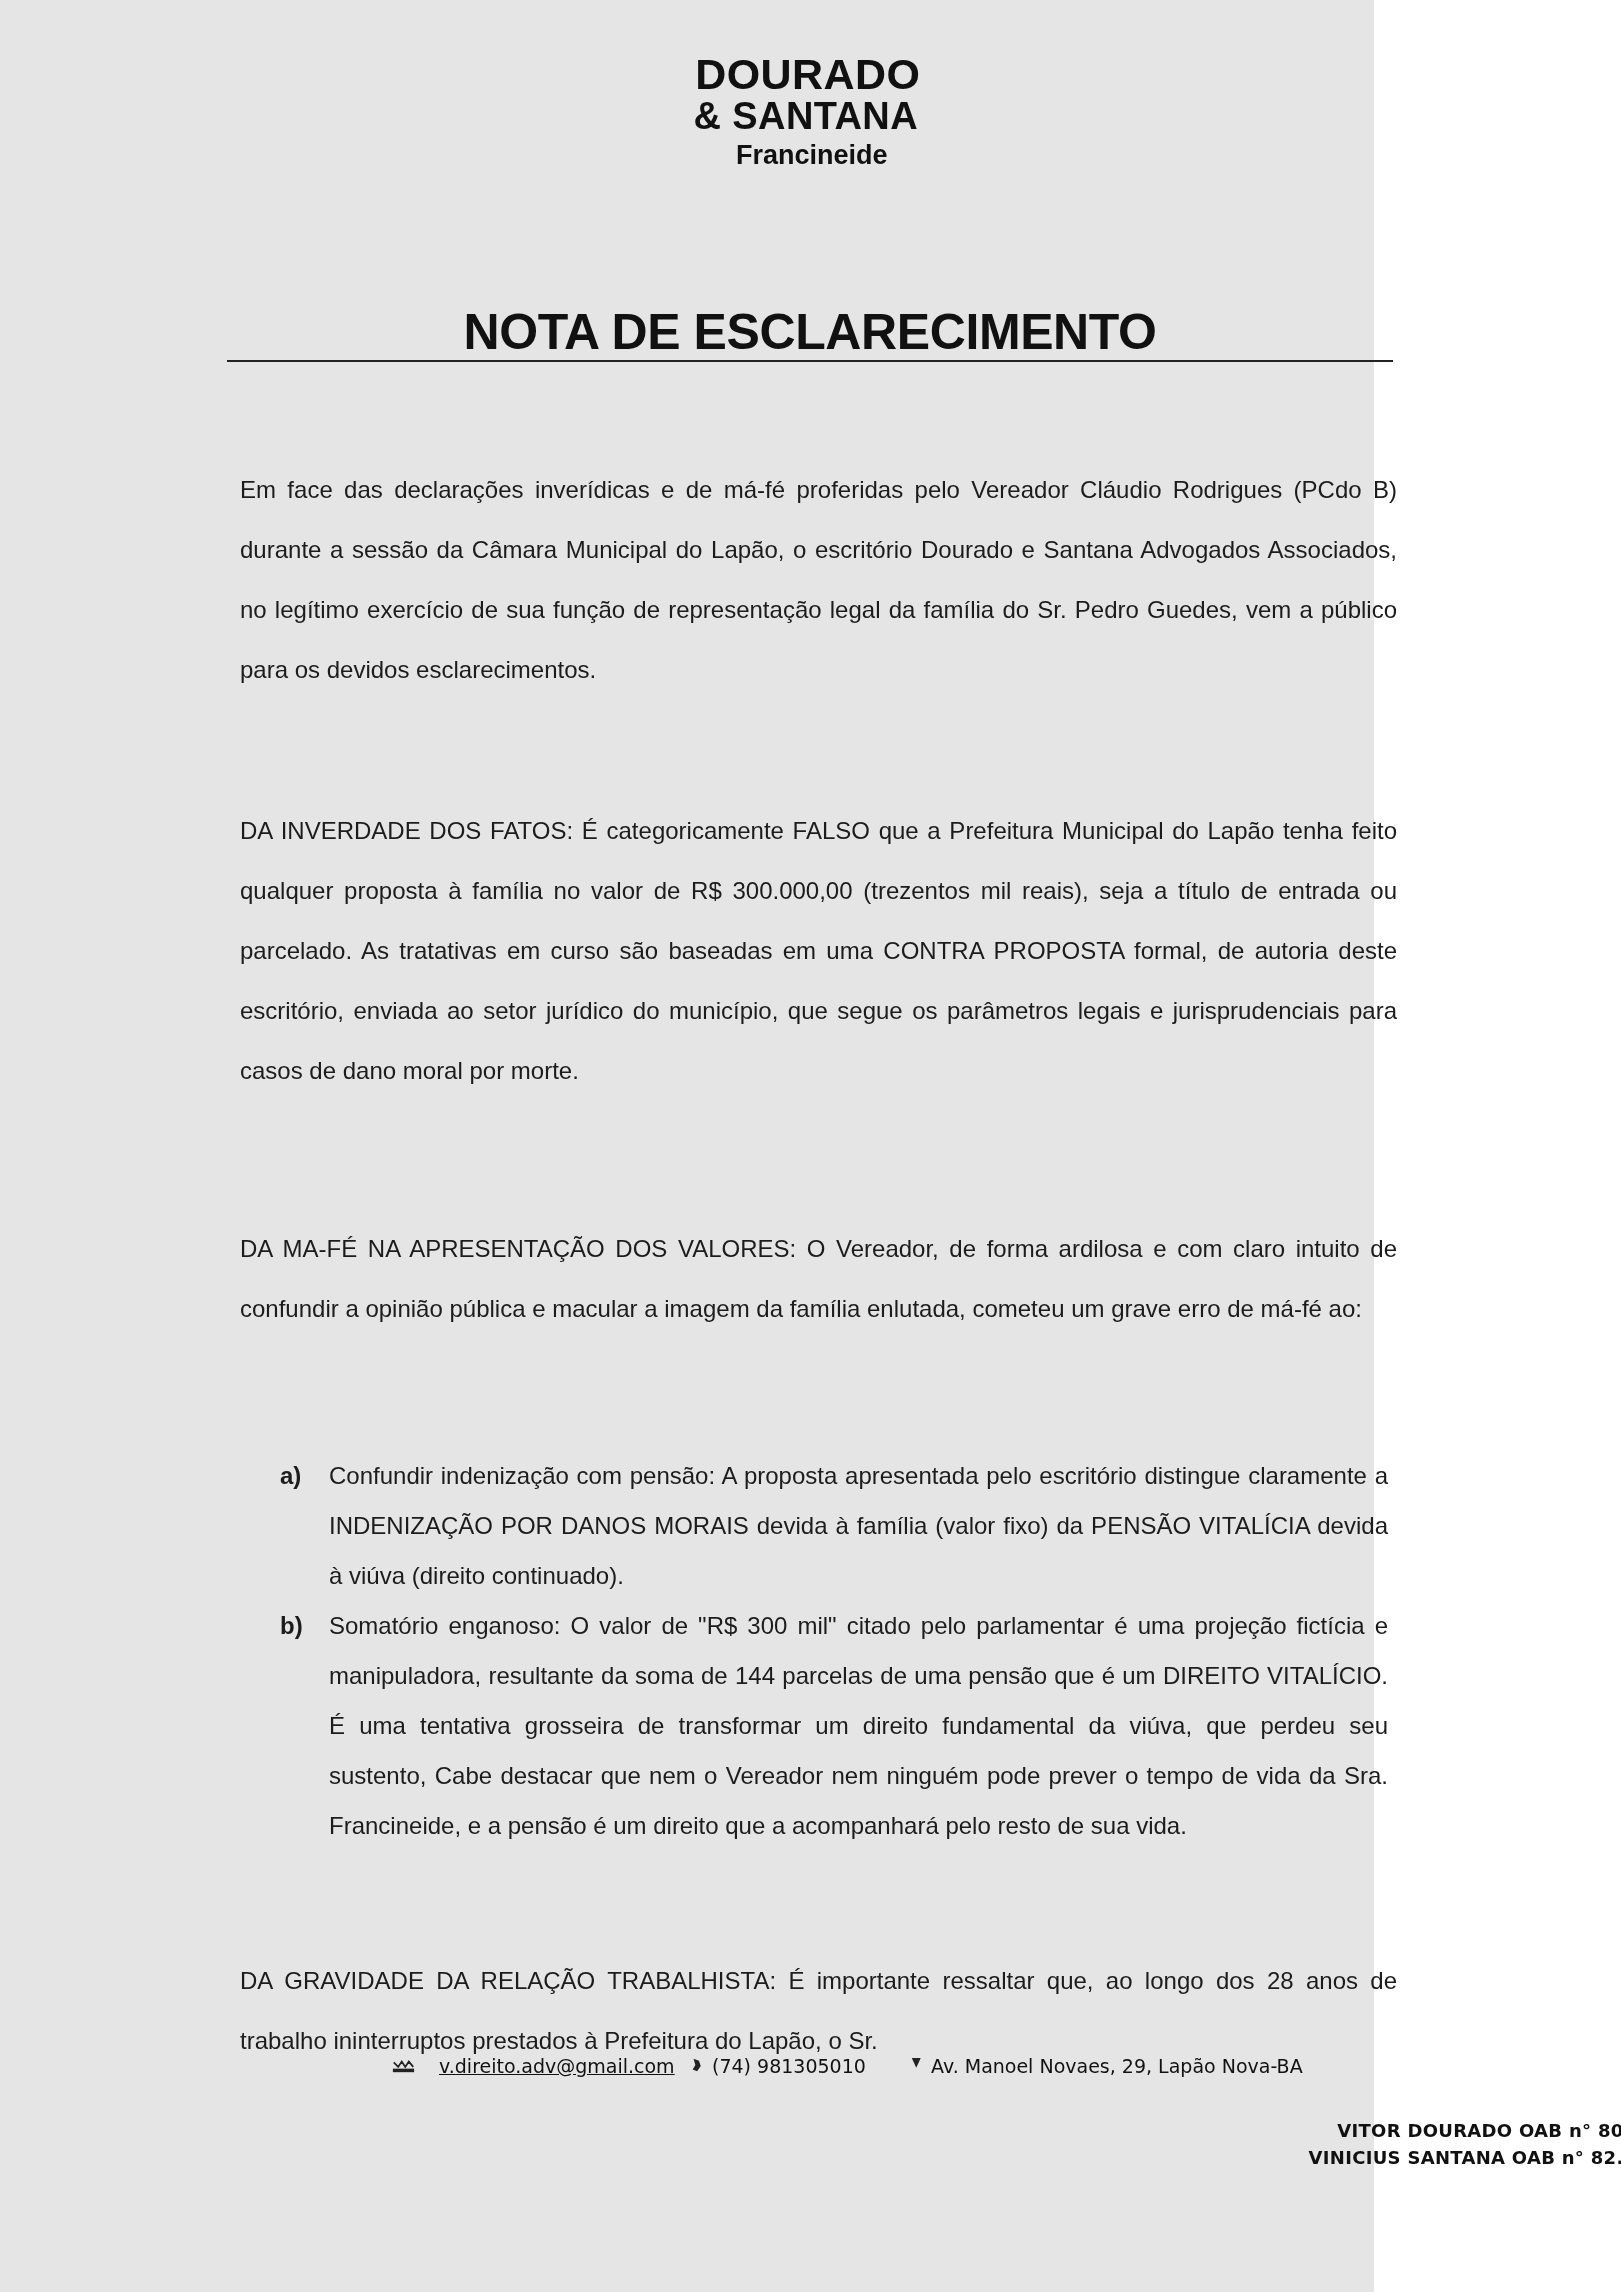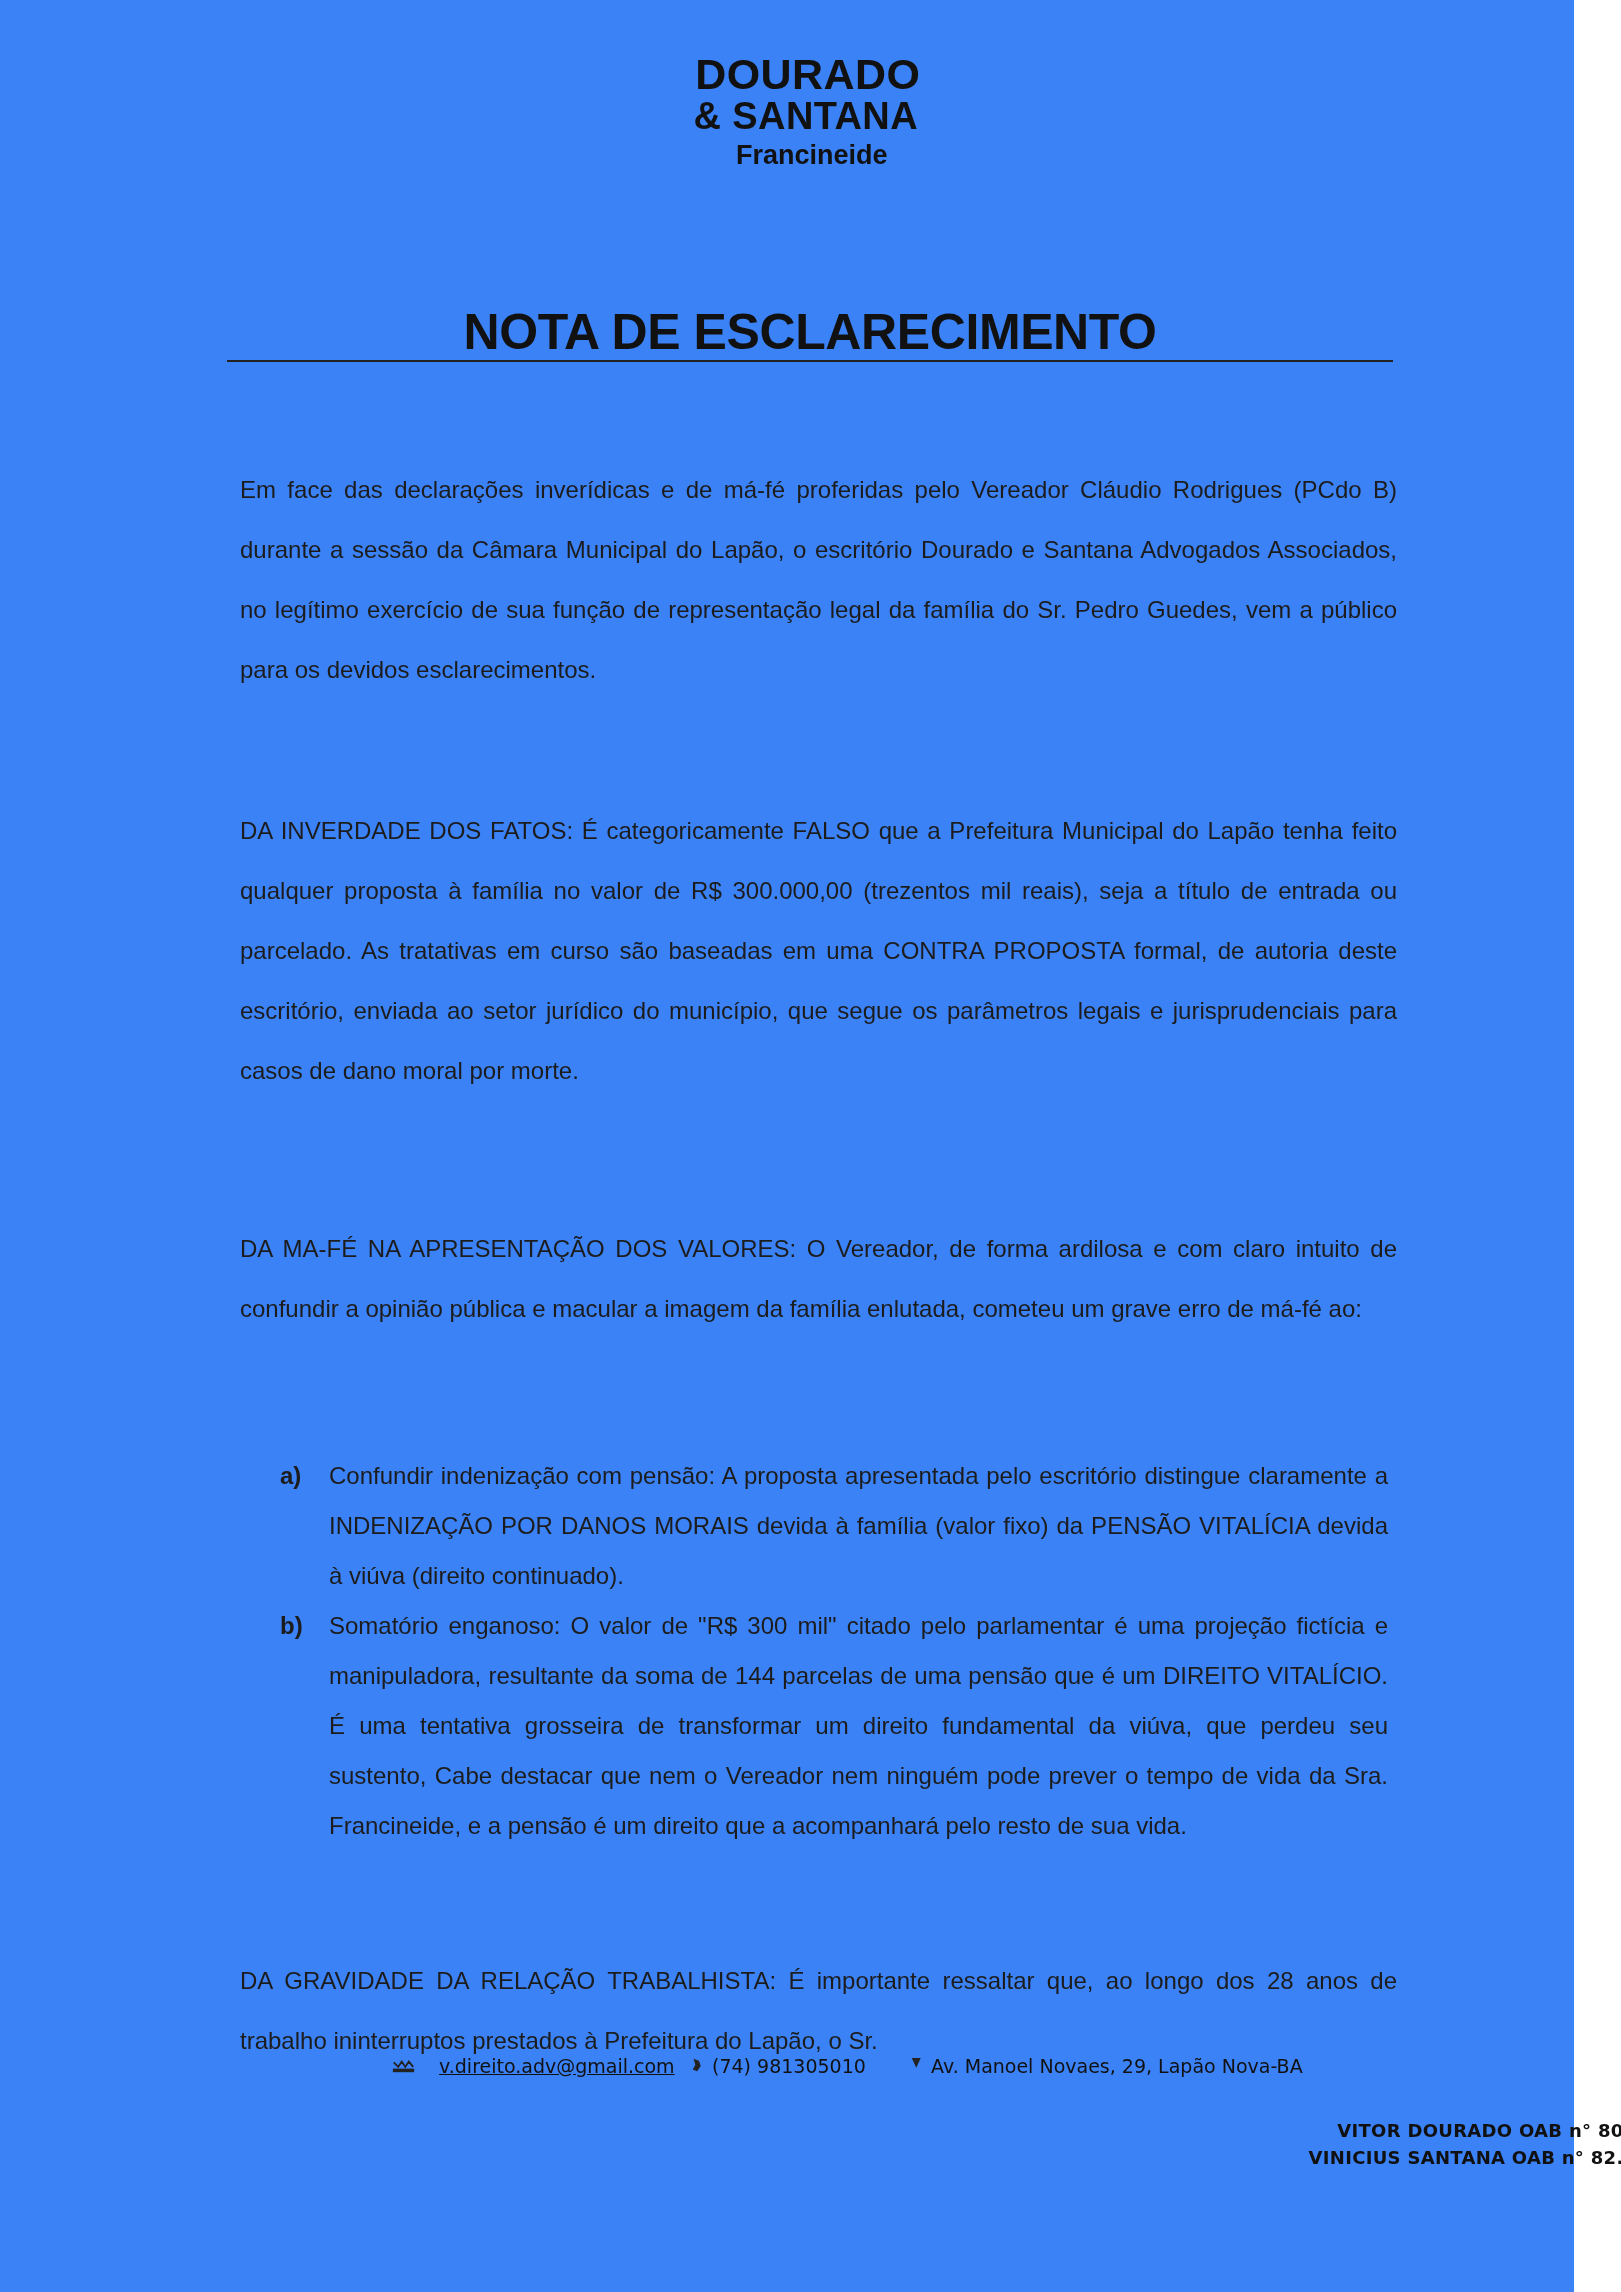--- a/index.html
+++ b/index.html
@@ -1,17 +1,17 @@
 <!DOCTYPE html>
 <html style="font-size:14.3px"><head>
 <meta charset="utf-8">
 <style>
   html, body { margin: 0; padding: 0; background: #ffffff; }
   body { width: 1622px; height: 2293px; position: relative; overflow: hidden; color: #1a1a1a; }
-  .page { position: absolute; left: 0; top: 0; width: 1574px; height: 2293px; background: #3b82f6; }
+  .page { position: absolute; left: 0; top: 0; width: 1374px; height: 2293px; background: #e5e5e5; }
 
   .logo { position: absolute; left: 681px; top: 50px; width: 269px; text-align: left; font-family: "Liberation Sans", sans-serif; color: #111; }
   .logo .l1 { position: absolute; left: 14.3px; top: 0; font-size: 43px; font-weight: 700; letter-spacing: 0.4px; line-height: 48px; white-space: nowrap; }
   .logo .l2 { position: absolute; left: 12.5px; top: 42px; font-size: 38px; font-weight: 700; letter-spacing: 0.4px; line-height: 48px; white-space: nowrap; }
   .logo .l3 { position: absolute; left: 55px; top: 89px; font-size: 27px; font-weight: 700; line-height: 32px; white-space: nowrap; }
 
   .title { position: absolute; left: 227px; width: 1166px; top: 310px; text-align: center; font-family: "Liberation Sans", sans-serif; font-weight: 700; font-size: 50px; line-height: 45px; color: #111; letter-spacing: -0.4px; }
   .title-rule { position: absolute; left: 227px; width: 1166px; top: 360px; height: 1.8px; background: #222; }
 
   .para { position: absolute; left: 231px; width: 1157px; font-family: "Liberation Sans", sans-serif; font-size: 24px; line-height: 60px; text-align: justify; color: #1c1c1c; margin: 9px; }

